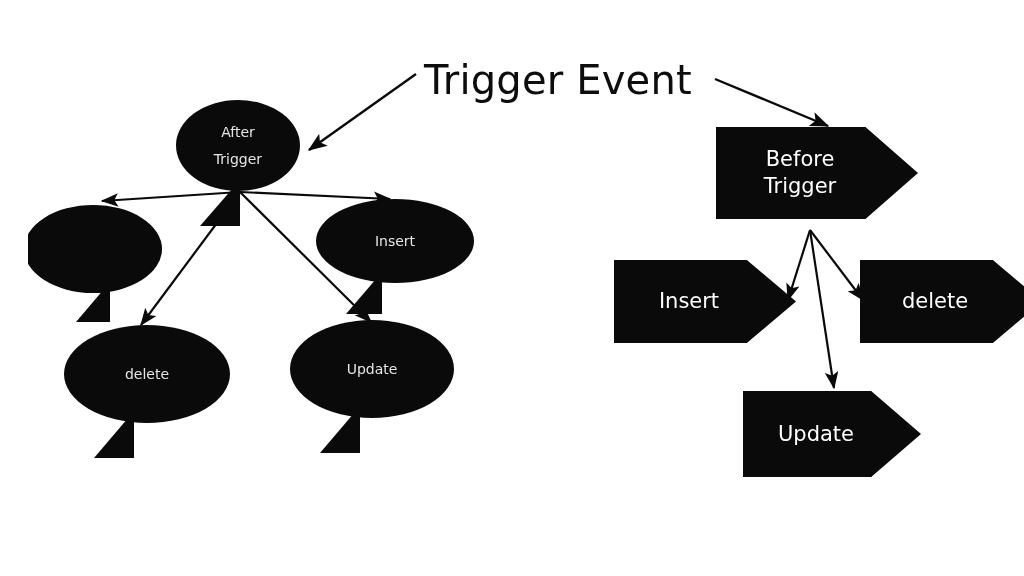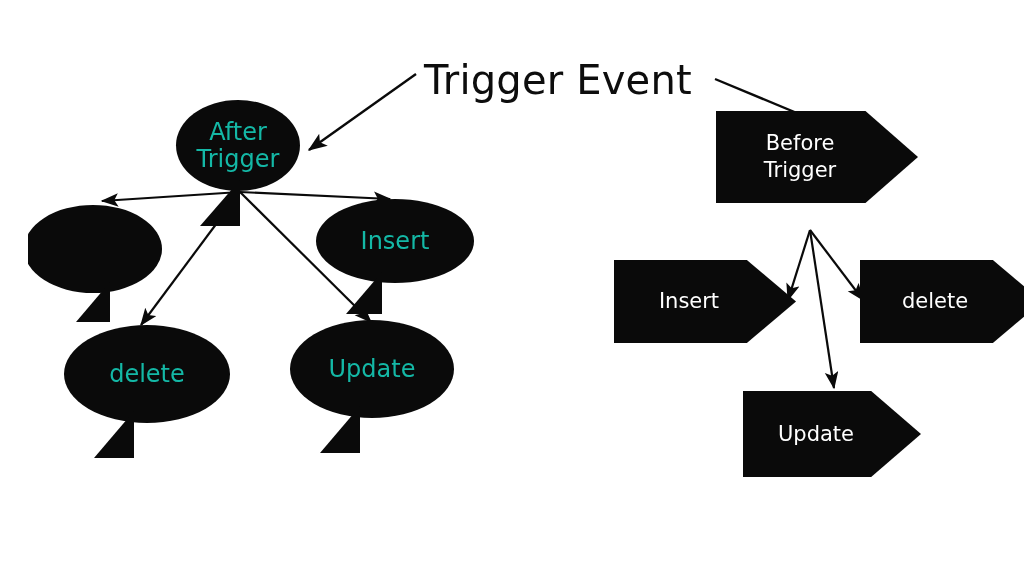--- a/index.html
+++ b/index.html
@@ -35,26 +35,26 @@
     color: #0d0d0d;
     font-weight: 400;
     white-space: nowrap;
     letter-spacing: 0.2px;
   }
   
   .bubble {
     position: absolute;
     background: #0a0a0a;
     border-radius: 50% / 50%;
-    color: #14b8a6;
+    color: #e5e5e5;
     display: flex;
     align-items: center;
     justify-content: center;
     text-align: center;
-    font-size: 24px;
+    font-size: 14px;
     line-height: 27px;
     z-index: 3;
   }
   .bubble .tail {
     position: absolute;
     width: 0;
     height: 0;
     border-style: solid;
     border-color: transparent;
   }
@@ -135,21 +135,21 @@
   <div class="bubble" style="left:36px; top:325px; width:166px; height:98px;">
     <span class="tail" style="left:30px; top:86px; border-width:0 0 47px 40px;"></span>
     <span class="bubble-label">delete</span>
   </div>
 
   <div class="bubble" style="left:262px; top:320px; width:164px; height:98px;">
     <span class="tail" style="left:30px; top:86px; border-width:0 0 47px 40px;"></span>
     <span class="bubble-label">Update</span>
   </div>
 
-  <div class="chev" style="left:688px; top:111px; width:202px; height:92px;
+  <div class="chev" style="left:688px; top:127px; width:202px; height:92px;
               clip-path: polygon(0 0, 74% 0, 100% 50%, 74% 100%, 0 100%);">
     <span class="chev-label" style="margin-right:34px;">
       <span>Before</span><br>
       <span>Trigger</span>
     </span>
   </div>
 
   <div class="chev" style="left:586px; top:260px; width:182px; height:83px;
               clip-path: polygon(0 0, 73% 0, 100% 50%, 73% 100%, 0 100%);">
     <span class="chev-label" style="margin-right:32px;">Insert</span>

